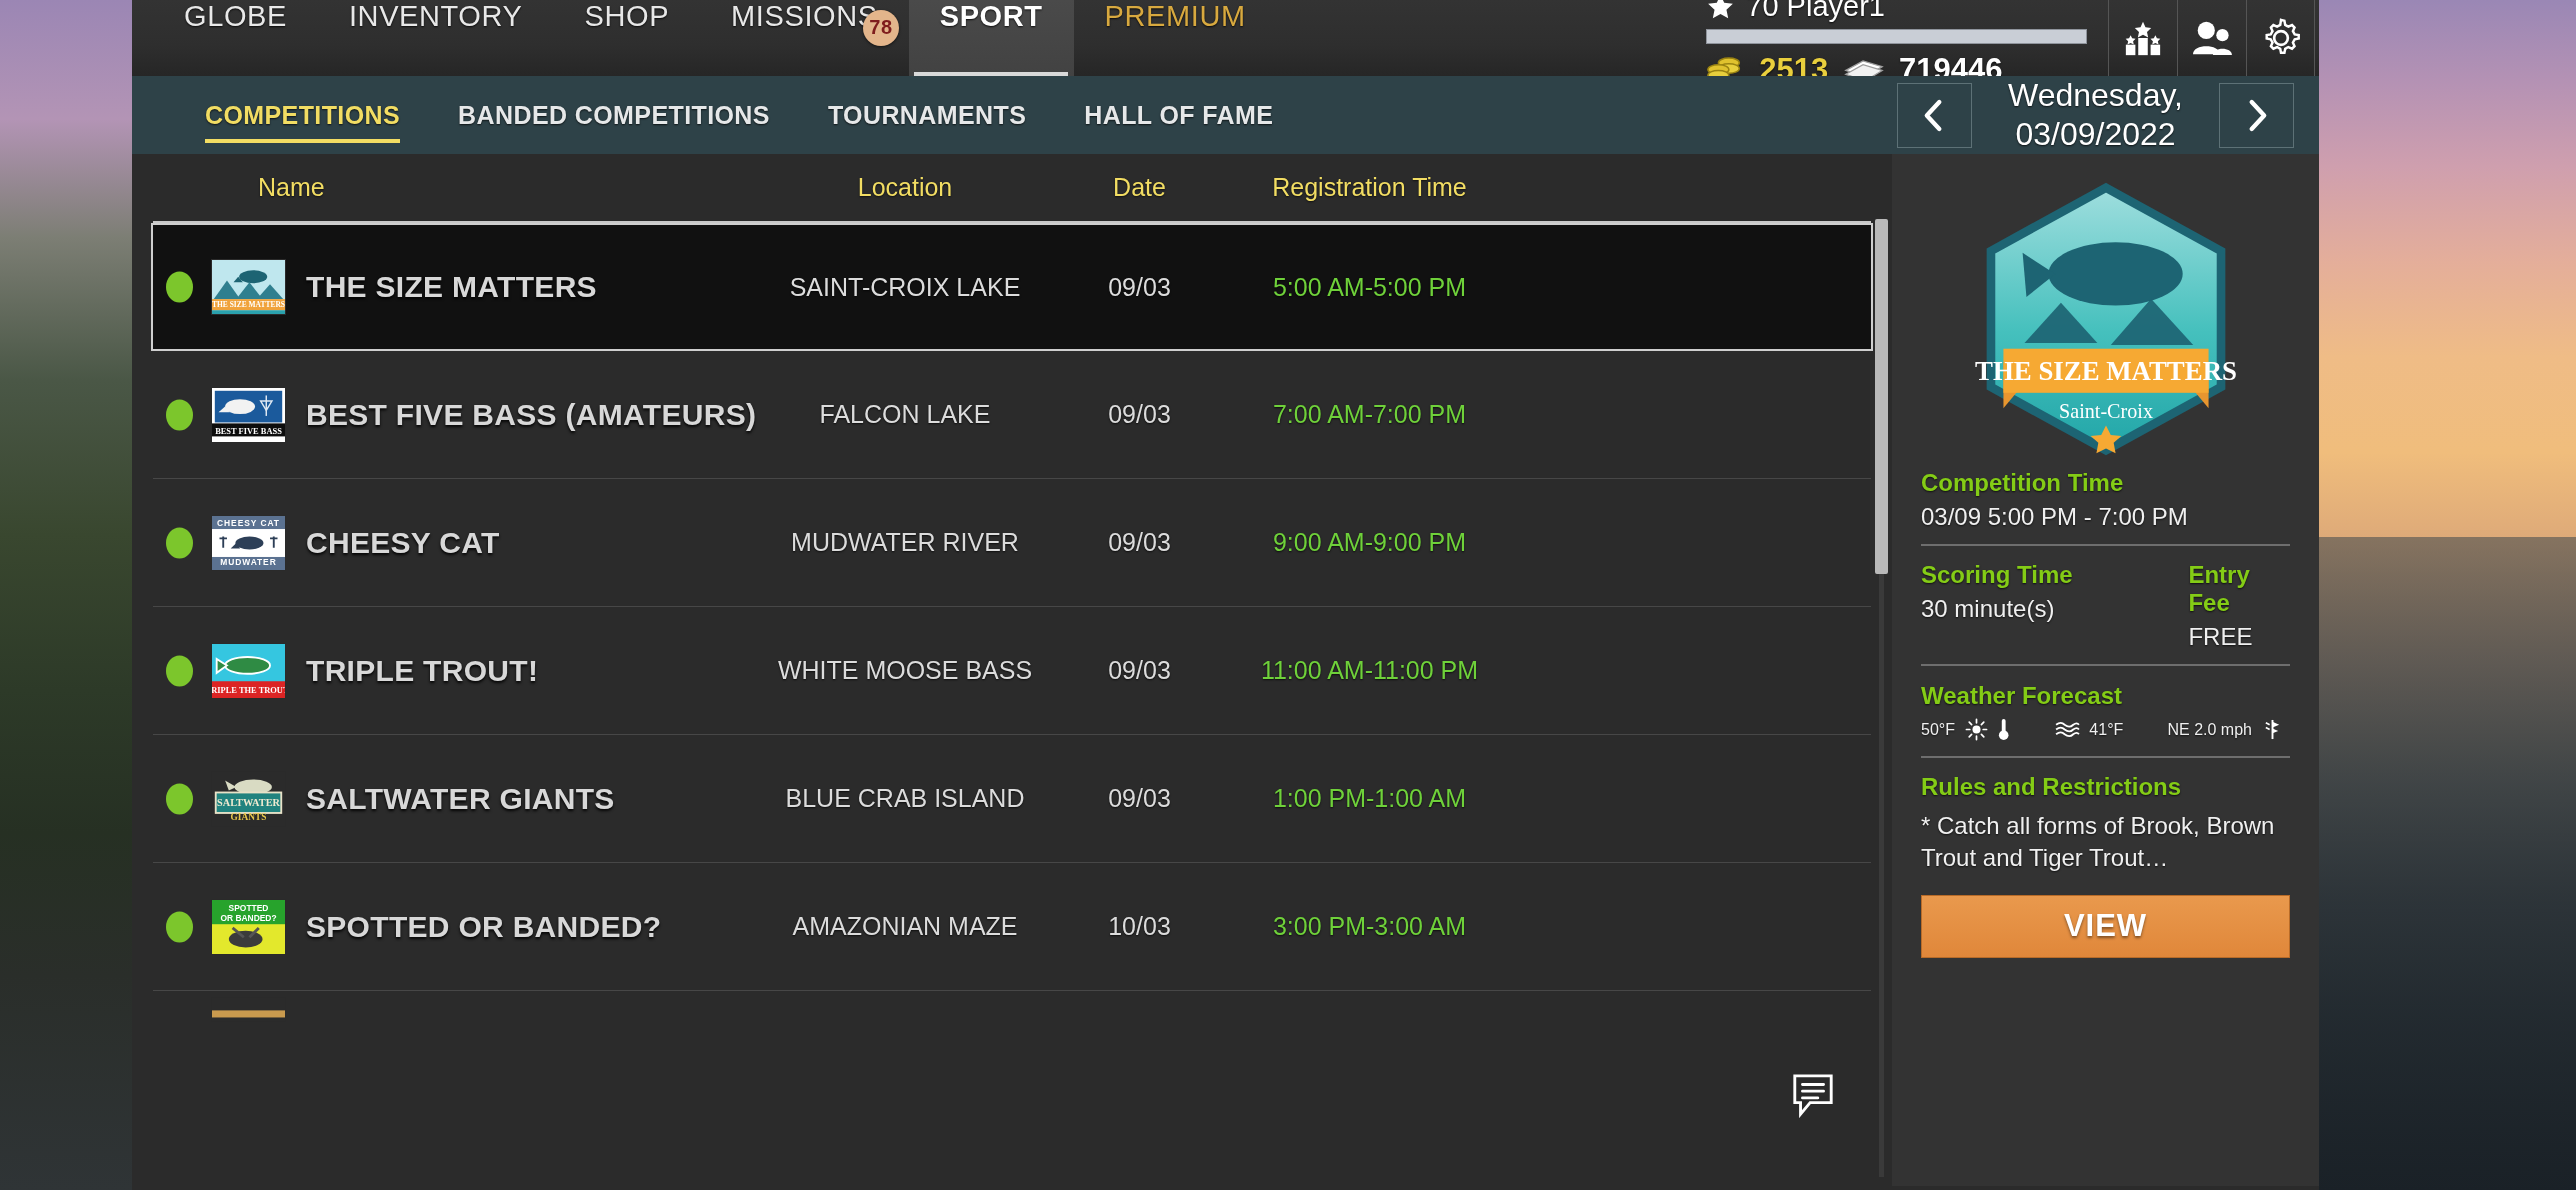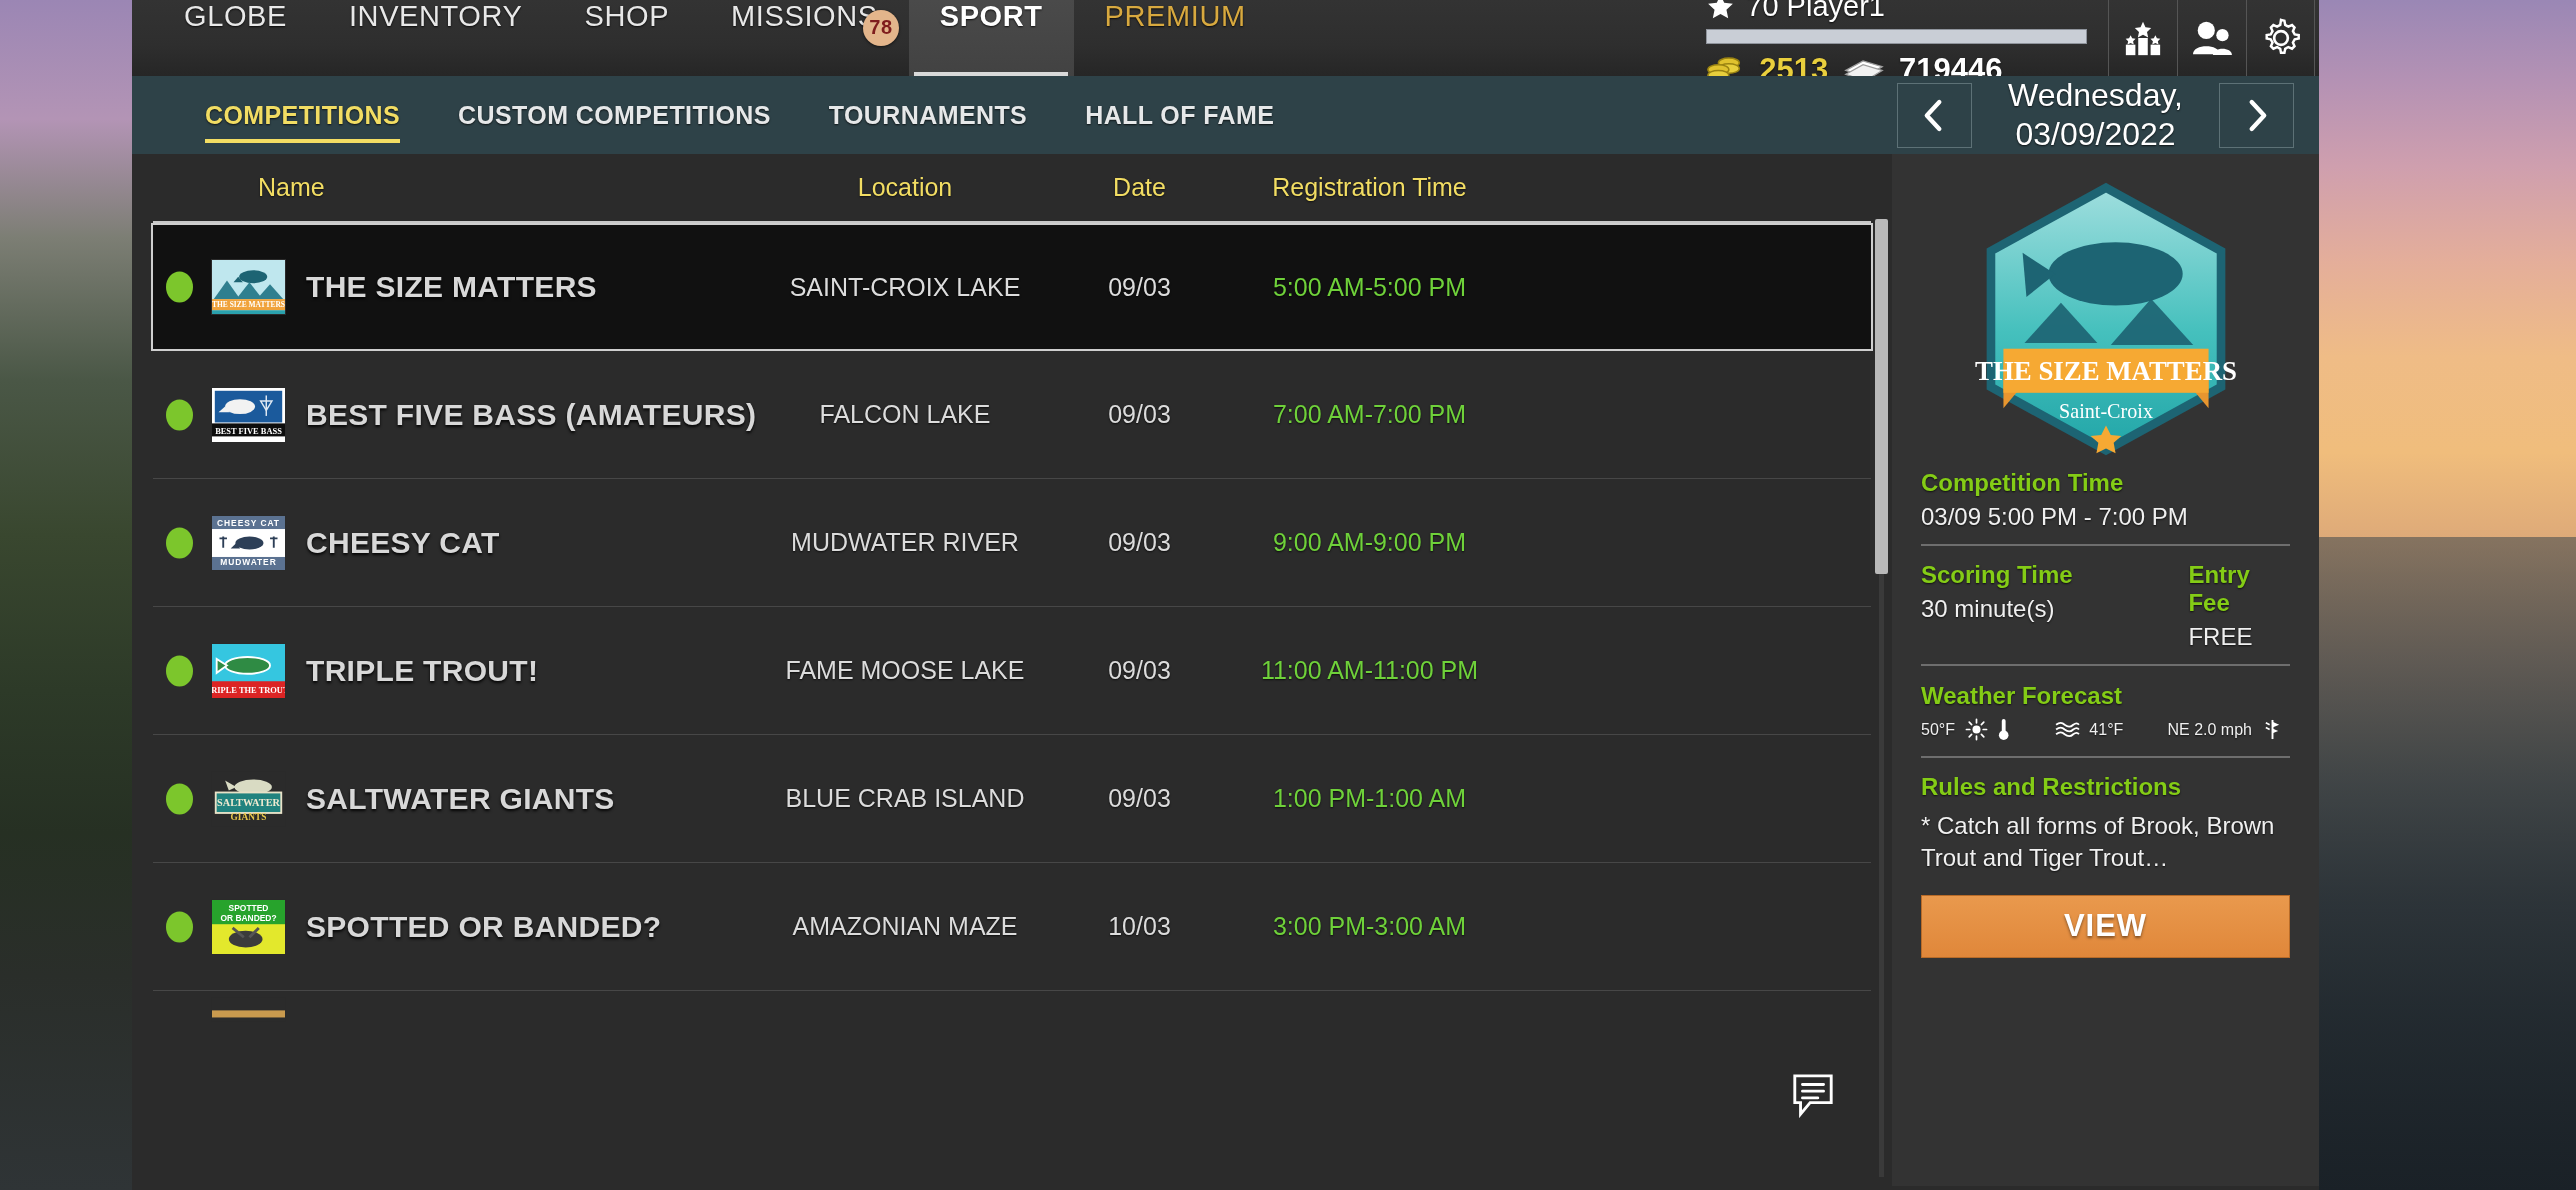--- a/index.html
+++ b/index.html
@@ -372,21 +372,21 @@
         </div>
       </div>
     </div>
   </div>
 
   <div id="subnav">
     <div class="subtab first active">
       <span>COMPETITIONS</span>
     </div>
     <div class="subtab">
-      <span>CUSTOM COMPETITIONS</span>
+      <span>BANDED COMPETITIONS</span>
     </div>
     <div class="subtab">
       <span>TOURNAMENTS</span>
     </div>
     <div class="subtab">
       <span>HALL OF FAME</span>
     </div>
 
     <div id="date-nav">
       <div class="date-arrow">
@@ -483,21 +483,21 @@
         <div class="row-thumb">
           <svg width="100%" height="100%" viewBox="0 0 78 58" preserveAspectRatio="none">
             <rect width="78" height="58" fill="#35c6e0"></rect>
             <ellipse cx="38" cy="23" rx="24" ry="9" fill="#2f8b44" stroke="#ffffff" stroke-width="2"></ellipse>
             <polygon points="16,23 5,16 5,31" fill="#2f8b44" stroke="#ffffff" stroke-width="2"></polygon>
             <rect y="40" width="78" height="18" fill="#dc2424"></rect>
             <text x="39" y="53" font-family="Liberation Serif, serif" font-size="9" font-weight="bold" fill="#ffffff" text-anchor="middle">TRIPLE THE TROUT!</text>
           </svg>
         </div>
         <div class="row-name">TRIPLE TROUT!</div>
-        <div class="row-loc">FAME MOOSE LAKE</div>
+        <div class="row-loc">WHITE MOOSE BASS</div>
         <div class="row-date">09/03</div>
         <div class="row-time">11:00 AM-11:00 PM</div>
       </div>
 
       <div class="row">
         <div class="status-dot"></div>
         <div class="row-thumb">
           <svg width="100%" height="100%" viewBox="0 0 78 58" preserveAspectRatio="none">
             <rect width="78" height="58" fill="#2b2b2b"></rect>
             <ellipse cx="44" cy="16" rx="20" ry="8" fill="#d9dbc3"></ellipse>

